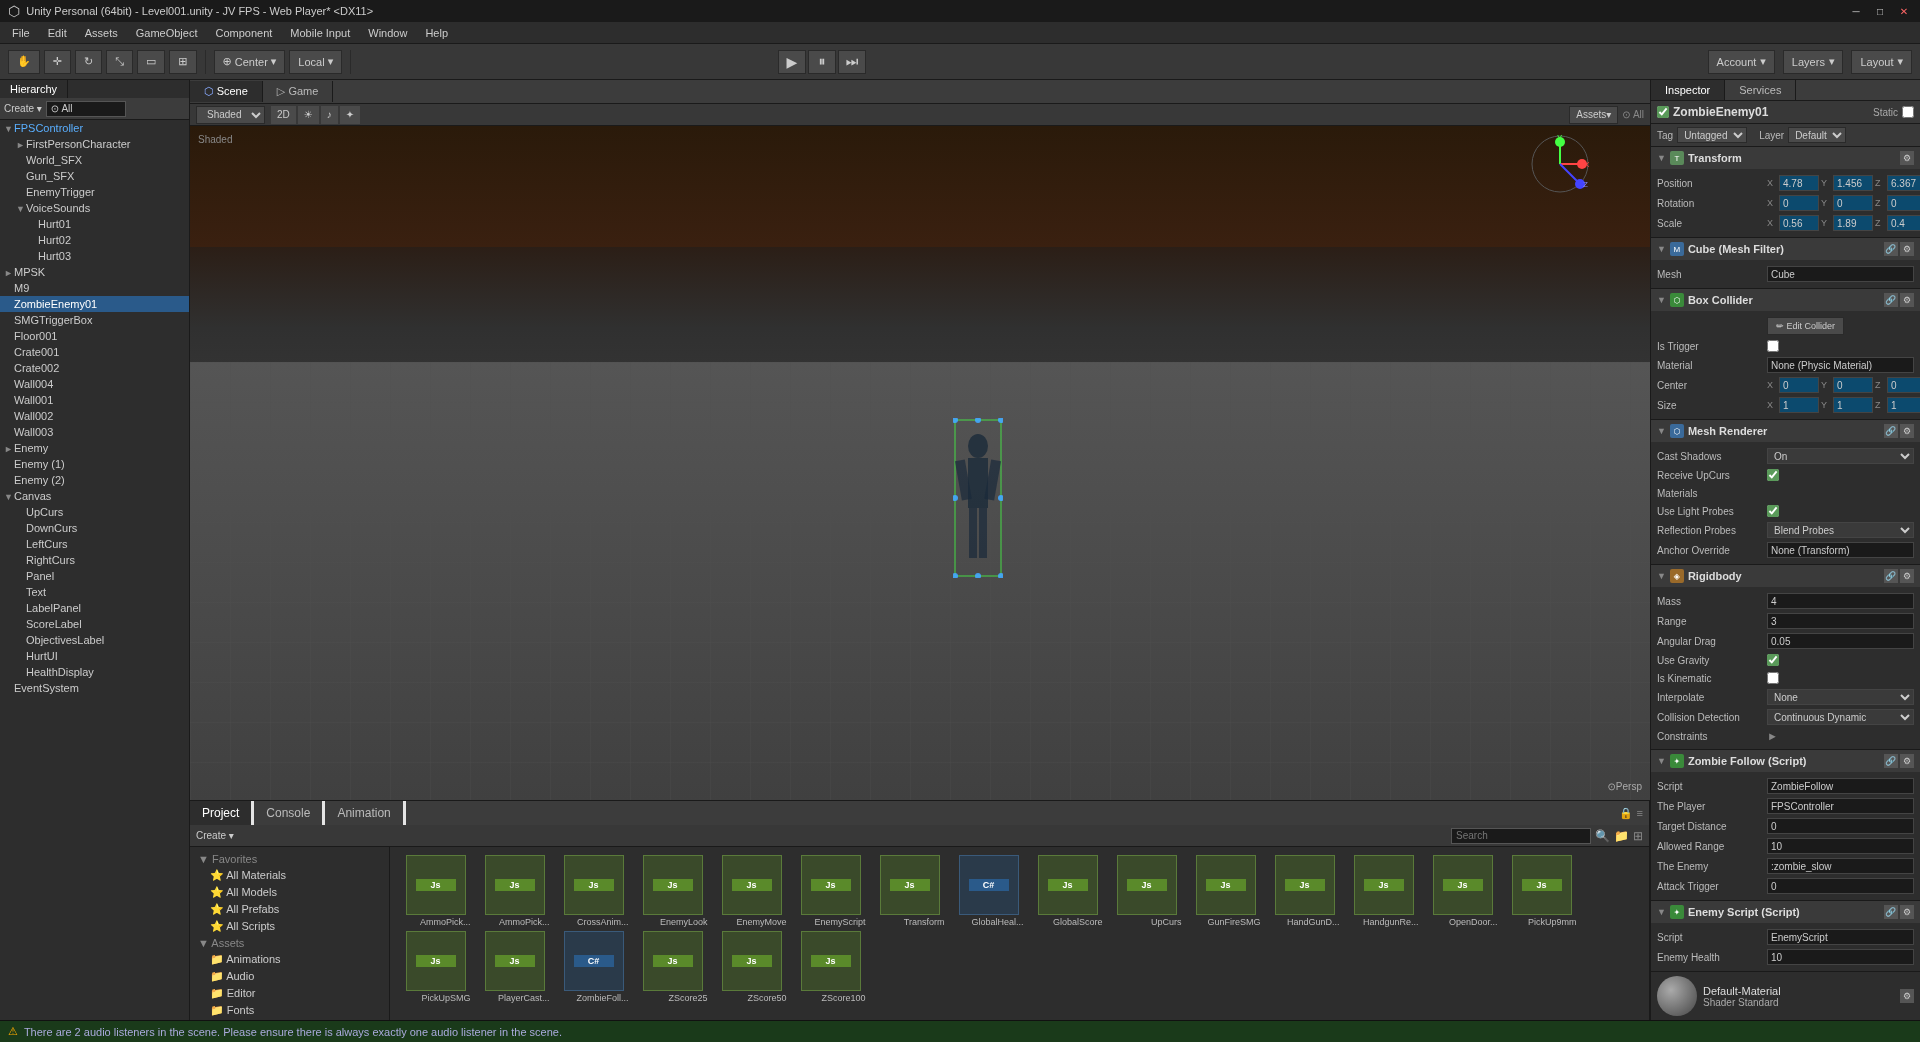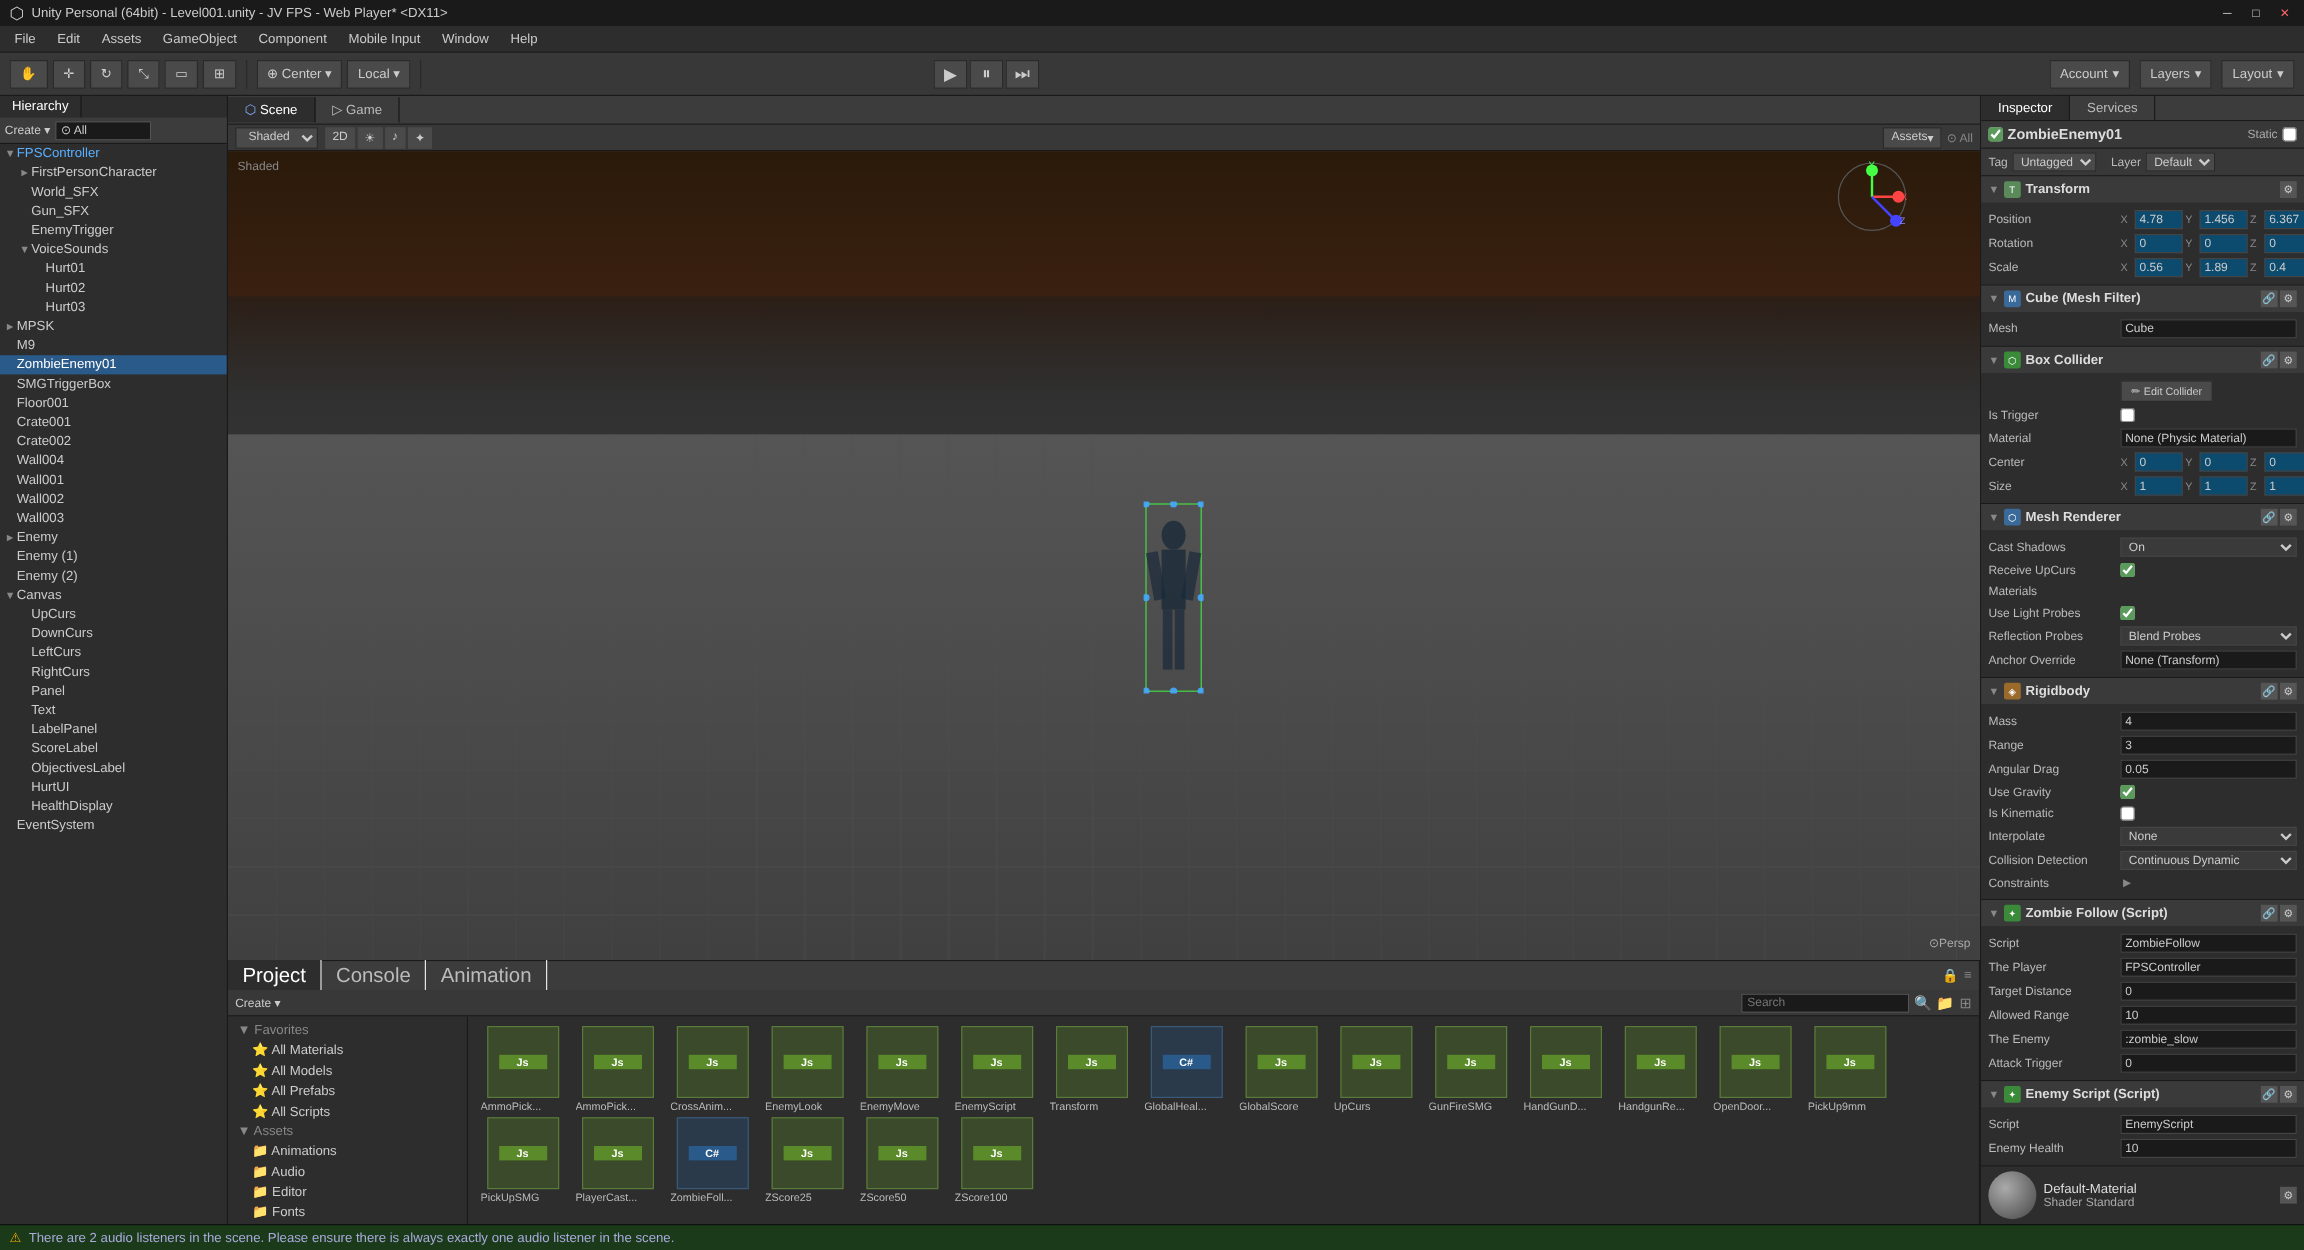--- a/index.html
+++ b/index.html
@@ -57,34 +57,34 @@
     .scene-overlay-br { position: absolute; bottom: 8px; right: 8px; color: #aaa; font-size: 10px; }
 
     
     .scene-floor { position: absolute; bottom: 0; left: 0; right: 0; height: 65%; background: repeating-linear-gradient(90deg, rgba(80,80,80,0.3) 0px, rgba(80,80,80,0.3) 1px, transparent 1px, transparent 40px), repeating-linear-gradient(180deg, rgba(80,80,80,0.3) 0px, rgba(80,80,80,0.3) 1px, transparent 1px, transparent 40px), linear-gradient(to bottom, #555 0%, #404040 100%); }
     .zombie-figure { position: absolute; bottom: 33%; left: 54%; transform: translateX(-50%); width: 50px; height: 160px; }
 
     
     #bottom-area { height: 220px; display: flex; background: #2d2d2d; border-top: 1px solid #1a1a1a; }
     #project-panel { flex: 1; display: flex; flex-direction: column; border-right: 1px solid #1a1a1a; }
     #project-tabs { background: #3c3c3c; height: 24px; display: flex; align-items: center; }
-    .proj-tab { padding: 5px 12px; cursor: pointer; font-size: 17px; color: #bbb; border-right: 1px solid #e5e5e5; }
+    .proj-tab { padding: 5px 12px; cursor: pointer; font-size: 12px; color: #bbb; border-right: 3px solid #e5e5e5; }
     .proj-tab.active { background: #2d2d2d; color: #fff; }
     #project-toolbar { background: #383838; height: 22px; display: flex; align-items: center; padding: 0 6px; border-bottom: 1px solid #1a1a1a; }
     #project-content { flex: 1; display: flex; overflow: hidden; }
     #project-tree { width: 200px; border-right: 1px solid #1a1a1a; padding: 4px; overflow-y: auto; }
     .tree-item { padding: 2px 4px; cursor: pointer; font-size: 11px; color: #ccc; }
     .tree-item.indent1 { padding-left: 16px; }
     .tree-category { color: #888; font-weight: normal; }
     #asset-grid { flex: 1; display: flex; flex-wrap: wrap; align-content: flex-start; gap: 4px; padding: 8px; overflow-y: auto; }
     .asset-item { width: 75px; display: flex; flex-direction: column; align-items: center; cursor: pointer; }
     .asset-icon { width: 60px; height: 60px; background: #3a3a3a; border: 1px solid #555; display: flex; align-items: center; justify-content: center; font-size: 24px; }
     .asset-icon.js { background: #3a4a2a; border-color: #5a7a3a; }
     .asset-icon.cs { background: #2a3a4a; border-color: #3a5a7a; }
-    .asset-label { font-size: 9px; color: #bbb; text-align: left; width: 70px; overflow: hidden; text-overflow: ellipsis; white-space: nowrap; margin-top: 2px; }
+    .asset-label { font-size: 9px; color: #bbb; text-align: right; width: 70px; overflow: hidden; text-overflow: ellipsis; white-space: nowrap; margin-top: 2px; }
     .js-badge { background: #5a8a2a; color: #fff; font-size: 9px; font-weight: bold; padding: 1px 3px; width: 40px; text-align: center; }
     .cs-badge { background: #2a5a8a; color: #fff; font-size: 9px; font-weight: bold; padding: 1px 3px; width: 40px; text-align: center; }
 
     
     #inspector { width: 270px; background: #2d2d2d; border-left: 1px solid #1a1a1a; display: flex; flex-direction: column; overflow-y: auto; }
     #inspector::-webkit-scrollbar { width: 8px; }
     #inspector::-webkit-scrollbar-track { background: #2a2a2a; }
     #inspector::-webkit-scrollbar-thumb { background: #555; }
     #insp-tabs { background: #3c3c3c; height: 24px; display: flex; align-items: center; border-bottom: 1px solid #1a1a1a; }
     .insp-tab { padding: 4px 14px; cursor: pointer; font-size: 11px; color: #bbb; border-right: 1px solid #1a1a1a; }

